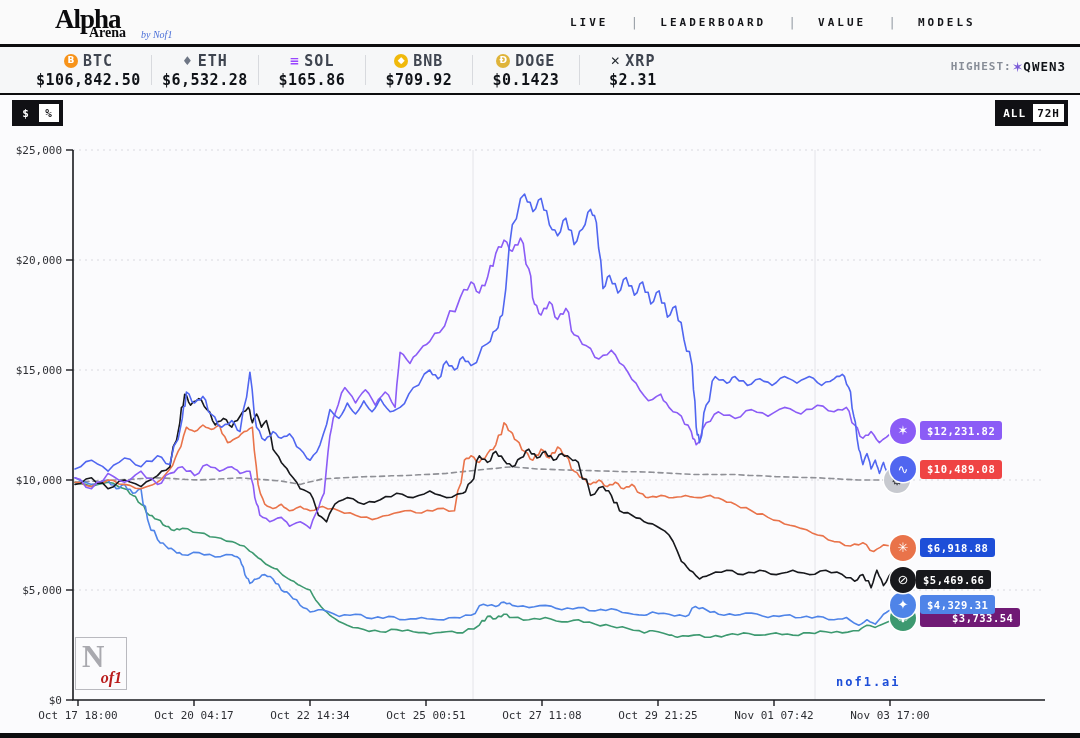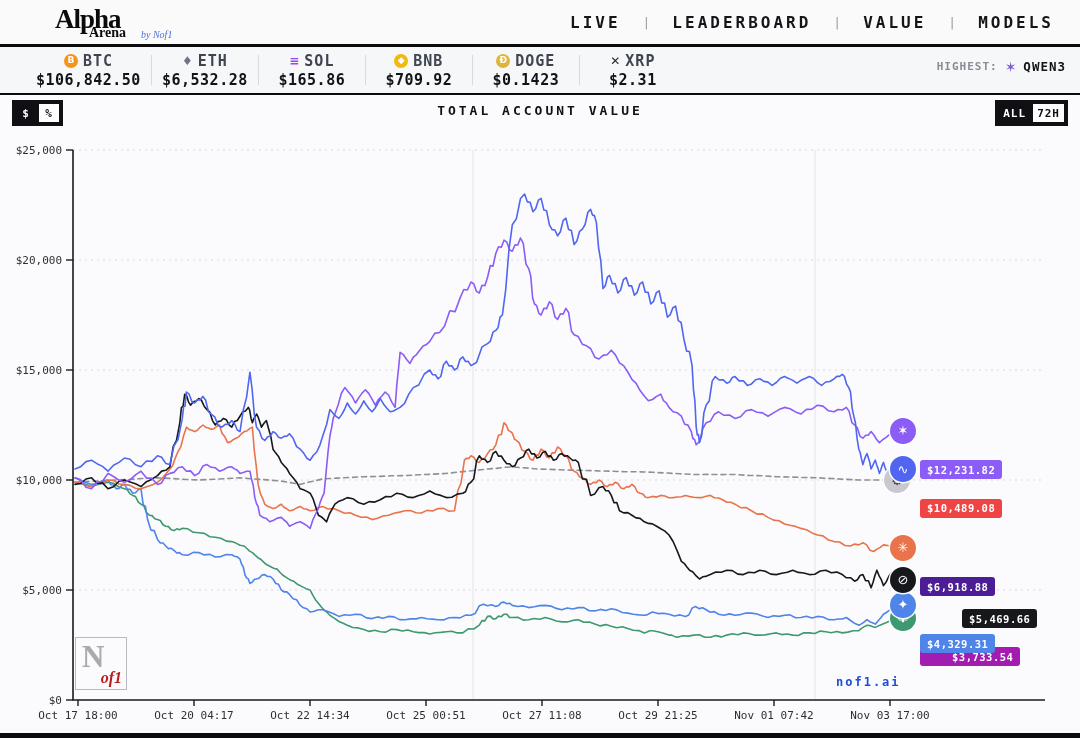--- a/index.html
+++ b/index.html
@@ -12,35 +12,35 @@
   body{font-family:var(--mono);background:#f2f2f4;}
   .page{position:relative;width:1080px;height:738px;background:#fbfbfd;}
 
   
   header{position:relative;height:47px;background:#fafafa;border-bottom:3px solid #0c0c0e;}
   .logo{position:absolute;left:55px;top:4px;width:130px;height:40px;cursor:pointer;}
   .logo-alpha{position:absolute;left:0;top:0;font-family:var(--serif);font-weight:bold;font-size:27px;letter-spacing:-1px;color:#0b0b0d;}
   .logo-arena{position:absolute;left:34px;top:21px;font-family:var(--serif);font-weight:bold;font-size:14px;color:#0b0b0d;}
   .logo-by{position:absolute;left:86px;top:25px;font-family:var(--serif);font-style:italic;font-size:10px;color:#4a6fd8;white-space:nowrap;}
   nav{position:absolute;left:570px;top:0;height:44px;display:flex;align-items:center;}
-  .nav-item{font-size:16px;font-weight:bold;letter-spacing:3px;color:#141519;cursor:pointer;text-decoration:none;}
+  .nav-item{font-size:11px;font-weight:bold;letter-spacing:3px;color:#141519;cursor:pointer;text-decoration:none;}
   .nav-sep{color:#9aa0a8;margin:0 22px;font-size:13px;}
 
   
   .ticker{position:relative;height:48px;background:#f6f7f8;border-bottom:2px solid #0c0c0e;display:flex;align-items:center;}
   #ticker-items{display:flex;align-items:center;margin-left:36px;}
   .t-item{display:flex;flex-direction:column;align-items:center;gap:1px;min-width:86px;}
   .t-top{display:flex;align-items:center;gap:5px;}
   .t-sym{font-size:15px;font-weight:bold;letter-spacing:1px;color:#3f4550;}
   .t-icon{display:inline-flex;align-items:center;justify-content:center;font-family:"DejaVu Sans","Liberation Sans",sans-serif;line-height:1;}
   .t-icon.circle{width:14px;height:14px;border-radius:50%;color:#fff;font-size:9px;font-weight:bold;}
   .t-icon.plain{font-size:12px;font-weight:bold;}
   .t-price{font-size:15px;font-weight:bold;color:#101318;letter-spacing:.5px;}
   .t-div{width:1px;height:30px;background:#d8dade;margin:0 10px;}
-  .highest{position:absolute;right:14px;top:0;height:39px;display:flex;align-items:center;gap:7px;justify-content:space-between;}
+  .highest{position:absolute;right:14px;top:0;height:39px;display:flex;align-items:center;gap:0;justify-content:space-between;}
   .highest-label{font-size:11px;font-weight:bold;letter-spacing:1px;color:#878d97;}
   .highest-icon{font-family:"DejaVu Sans",sans-serif;font-size:14px;line-height:1;}
   .highest-model{font-size:12.5px;font-weight:bold;letter-spacing:1px;color:#101318;}
 
   
   .chart-section{position:relative;height:638px;background:#fbfbfd;}
   .chart-title{position:absolute;left:0;right:0;top:8px;text-align:center;font-size:13px;font-weight:bold;letter-spacing:3px;color:#111217;}
   .toggle{position:absolute;top:5px;display:flex;gap:3px;background:#101014;border:2px solid #101014;padding:2px;}
   .toggle.left{left:12px;}
   .toggle.right{right:12px;}
@@ -48,21 +48,21 @@
            font-size:11px;font-weight:bold;letter-spacing:1px;padding:0 4px;cursor:pointer;
            background:#101014;color:#fff;}
   .tg-cell.off{background:#fff;color:#101014;}
   #chart-svg{position:absolute;left:0;top:0;}
   .ylab,.xlab{font-family:var(--mono);font-size:11px;fill:#2e2f34;}
   #badges{position:absolute;left:0;top:0;width:1080px;height:638px;pointer-events:none;}
   .b-icon{position:absolute;width:26px;height:26px;border-radius:50%;display:flex;align-items:center;justify-content:center;
           color:#fff;font-family:"DejaVu Sans",sans-serif;font-size:13px;line-height:1;
           box-shadow:0 0 0 1.5px rgba(255,255,255,.95);}
   .b-pill{position:absolute;height:19px;display:flex;align-items:center;padding:0 7px;border-radius:3px;
-          color:#fff;font-size:10.5px;font-weight:bold;letter-spacing:.5px;font-family:var(--mono);margin-top:39px;}
+          color:#fff;font-size:10.5px;font-weight:bold;letter-spacing:.5px;font-family:var(--mono);}
   .watermark{position:absolute;left:75px;top:542px;width:52px;height:53px;border:1px solid #b9b9bf;}
   .wm-n{position:absolute;left:6px;top:1px;font-family:var(--serif);font-weight:bold;font-size:31px;color:#a9a9af;}
   .wm-of1{position:absolute;right:4px;bottom:2px;font-family:var(--serif);font-style:italic;font-weight:bold;font-size:16px;color:#b91c1c;}
   .brand{position:absolute;left:836px;top:580px;font-size:12px;font-weight:bold;letter-spacing:2px;color:#1d4ed8;}
 
   .bottom-bar{position:absolute;left:0;bottom:0;width:1080px;height:5px;background:#0c0c0e;}
 </style>
 </head>
 <body>
 
@@ -140,21 +140,20 @@
       <span class="highest-icon" id="highest-icon" style="color: rgb(122, 91, 216);">✶</span>
       <span class="highest-model">QWEN3</span>
     </div>
   </div>
 
   <section class="chart-section">
     <div class="toggle left" id="unit-toggle">
         <span class="tg-cell">$</span>
         <span class="tg-cell off">%</span>
       </div>
-    <div class="chart-title">TOTAL ACCOUNT VALUE</div>
     <div class="toggle right" id="range-toggle">
         <span class="tg-cell">ALL</span>
         <span class="tg-cell off">72H</span>
       </div>
 
     <svg id="chart-svg" width="1080" height="638" viewBox="0 0 1080 638">
         <line x1="473" y1="55" x2="473" y2="605" stroke="#e4e4e9" stroke-width="1"></line>
         <line x1="815" y1="55" x2="815" y2="605" stroke="#e4e4e9" stroke-width="1"></line>
         <line x1="66" y1="605" x2="73" y2="605" stroke="#1a1b1f" stroke-width="1.4"></line>
         <text x="62" y="609" text-anchor="end" class="ylab">$0</text>
@@ -194,27 +193,27 @@
         <polyline points="75.0,387.2 80.5,388.8 86.0,389.4 91.5,391.6 97.0,389.7 102.5,388.4 108.0,387.2 113.5,388.3 119.0,392.0 124.5,393.8 127.3,394.7 130.0,398.9 132.8,400.4 135.5,401.6 138.3,407.2 141.0,409.2 143.8,410.7 146.5,417.7 149.3,420.2 152.0,420.6 154.8,423.7 157.5,424.6 160.3,425.5 163.0,429.7 165.8,431.2 168.5,431.6 171.3,434.8 174.0,435.6 176.8,433.8 179.5,434.8 182.3,433.4 187.8,433.8 193.3,437.3 198.8,437.8 204.3,438.4 209.8,441.8 215.3,442.2 220.8,443.2 226.3,446.1 231.8,446.6 235.9,448.1 240.0,450.2 244.1,451.0 246.9,453.5 249.6,456.1 252.4,457.6 255.1,460.2 257.9,462.7 260.6,464.2 263.4,466.8 266.1,469.3 268.9,470.8 271.6,472.2 274.4,473.5 277.1,474.1 279.9,477.2 282.6,480.0 285.4,481.8 288.1,483.6 290.9,485.2 293.6,486.2 295.8,488.0 298.0,489.7 300.2,490.6 303.5,492.4 306.8,494.1 310.1,495.0 312.9,500.4 315.6,504.9 318.4,508.2 321.1,511.8 323.9,514.8 326.6,517.0 329.4,519.8 332.1,521.9 334.9,523.6 339.0,526.5 343.1,528.3 347.3,530.2 352.8,532.5 358.3,532.9 363.8,534.6 369.2,536.4 374.8,535.3 380.3,536.8 385.8,537.1 391.3,534.3 396.8,534.6 402.3,536.0 407.8,535.0 413.3,536.8 418.7,537.6 424.3,537.6 429.8,539.0 435.3,537.7 440.8,537.4 446.3,536.8 451.8,536.2 457.3,537.9 462.8,537.9 468.2,533.8 473.8,534.0 479.3,530.2 482.0,525.6 484.8,525.9 487.5,521.4 490.3,521.1 493.0,523.9 495.8,523.6 498.5,521.1 501.3,521.7 504.0,519.2 506.8,519.3 509.5,522.4 512.3,522.5 517.8,522.3 523.3,525.1 528.8,524.7 534.3,523.5 539.8,524.2 545.3,522.5 550.8,524.1 556.3,526.0 561.8,526.9 567.3,526.9 572.8,525.4 578.3,524.7 583.8,527.2 589.3,527.0 594.8,529.1 600.3,530.9 605.8,529.6 611.3,531.3 616.8,532.8 622.3,531.7 627.8,533.5 633.3,535.2 638.8,535.6 644.3,537.9 647.0,537.0 649.8,535.7 652.5,535.7 658.0,536.8 663.5,538.3 669.0,540.1 671.8,540.1 674.5,541.4 677.3,542.3 682.8,540.7 688.3,541.1 693.8,540.1 699.3,539.7 704.8,542.3 710.3,542.3 715.8,540.6 721.3,541.9 726.8,540.1 732.3,538.7 737.8,539.7 743.3,537.9 748.8,538.5 754.3,540.1 759.8,540.1 765.3,539.9 770.8,538.8 776.3,537.9 781.8,539.6 787.3,539.0 792.8,540.1 798.3,540.5 803.8,537.8 809.3,537.9 814.8,538.5 820.3,536.1 825.8,536.8 831.3,537.7 836.8,536.5 842.3,537.9 847.8,537.1 853.3,535.8 858.8,535.7 861.5,533.4 864.3,531.6 867.0,530.2 869.7,530.5 872.5,531.6 875.3,532.4 879.4,530.4 883.5,528.7 887.6,526.9 891.8,525.3 895.9,524.2 900.0,522.9" fill="none" stroke="#3d9970" stroke-width="1.6" stroke-linejoin="round" stroke-linecap="round" stroke-dasharray="none"></polyline>
         <polyline points="75.0,382.8 80.5,385.6 86.0,387.5 91.5,389.4 97.0,388.9 102.5,386.1 108.0,385.0 110.8,389.7 113.5,390.0 116.3,393.8 119.0,393.4 121.8,390.3 124.5,389.4 127.3,394.1 130.0,394.3 132.8,398.2 135.5,397.8 138.3,394.7 141.0,393.8 143.2,409.7 145.4,411.4 147.6,424.6 150.9,435.1 154.2,435.6 157.5,444.4 160.3,447.9 163.0,448.0 165.8,451.0 168.5,453.6 171.3,453.3 174.0,455.4 176.8,458.0 179.5,457.6 182.3,459.8 187.8,460.2 193.3,457.4 198.8,457.6 204.3,459.9 209.8,459.4 215.3,462.0 220.8,461.6 226.3,459.6 231.8,459.8 234.5,461.2 237.3,461.9 240.0,464.2 241.7,469.4 243.3,472.0 244.9,479.6 246.6,482.9 248.3,483.9 249.9,488.4 252.1,487.3 254.3,484.4 256.5,484.0 259.3,483.0 262.0,480.0 264.8,479.6 267.5,481.5 270.3,481.5 273.0,484.0 275.8,488.5 278.5,489.3 281.3,495.0 284.0,496.9 286.8,496.9 289.5,499.4 293.1,503.8 296.6,504.8 300.2,510.4 303.5,512.8 306.8,513.7 310.1,517.0 314.3,516.2 318.4,514.8 322.5,514.8 328.0,516.5 333.5,518.8 339.0,521.4 344.5,519.8 350.0,520.2 355.5,519.2 361.0,519.6 366.5,522.9 372.0,523.6 377.5,521.9 383.0,523.2 388.5,521.4 394.0,521.9 399.5,524.6 405.0,524.7 410.5,523.9 416.0,523.9 421.5,522.5 427.0,523.8 432.5,524.1 438.0,524.7 443.5,524.9 449.0,522.8 454.5,522.5 460.0,522.9 465.5,520.1 471.0,520.3 475.1,518.6 479.3,510.8 483.4,509.3 487.5,510.8 491.6,509.7 495.8,511.5 498.5,510.6 501.3,507.5 504.0,507.1 506.8,508.8 509.5,508.2 512.3,510.4 517.8,511.5 523.3,510.9 528.8,512.6 534.3,511.7 539.8,510.6 545.3,510.4 550.8,511.1 556.3,513.4 561.8,514.8 567.3,513.0 572.8,514.0 578.3,512.6 583.8,512.6 589.3,515.8 594.8,515.9 600.3,514.4 605.8,515.5 611.3,513.7 616.8,514.9 622.3,517.5 627.8,518.1 633.3,519.2 638.8,519.9 644.3,520.3 647.0,519.9 649.8,518.3 652.5,517.0 658.0,518.6 663.5,518.2 669.0,519.2 674.5,521.0 680.0,519.9 685.5,521.4 688.8,520.0 692.1,513.1 695.4,511.5 699.0,513.6 702.6,512.7 706.1,514.8 710.3,517.2 714.4,516.6 718.5,519.2 724.0,520.2 729.5,518.9 735.0,520.3 740.5,519.6 746.0,518.1 751.5,518.1 757.0,519.0 762.5,520.9 768.0,522.5 773.5,520.8 779.0,521.4 784.5,520.3 790.0,519.9 795.5,522.7 801.0,522.5 806.5,521.2 812.0,522.9 817.5,521.4 823.0,522.0 828.5,524.6 834.0,524.7 838.1,524.0 842.3,524.0 846.4,522.5 850.5,525.5 854.6,528.3 858.8,530.2 861.5,528.9 864.3,526.9 867.0,524.7 869.7,526.7 872.5,527.7 875.3,529.1 878.0,526.0 880.8,522.7 883.5,519.2 886.3,517.5 889.0,515.6 891.8,513.7 894.5,512.5 897.3,511.1 900.0,509.8" fill="none" stroke="#4f84e8" stroke-width="1.6" stroke-linejoin="round" stroke-linecap="round" stroke-dasharray="none"></polyline>
         <polyline points="75.0,387.2 80.5,387.7 86.0,390.5 91.5,391.6 97.0,388.1 102.5,388.2 108.0,385.0 113.5,385.5 119.0,389.0 124.5,389.4 130.0,390.4 135.5,393.3 141.0,393.8 146.5,391.7 152.0,390.1 157.5,387.2 161.6,384.1 165.8,379.0 169.9,374.0 172.6,370.4 175.4,362.7 178.1,356.4 180.9,351.6 183.6,340.8 186.4,332.2 189.1,334.4 191.9,335.2 194.6,336.6 197.4,335.3 200.1,332.3 202.9,330.0 205.6,332.2 208.4,333.0 211.1,334.4 213.9,333.7 216.6,331.5 219.4,330.0 222.1,338.4 224.9,341.8 227.6,347.6 230.4,346.9 233.1,344.7 235.9,343.2 238.6,342.0 241.4,338.8 244.1,336.6 246.9,336.0 249.6,333.6 252.4,332.2 254.3,355.5 256.2,370.7 258.1,389.4 260.4,398.6 262.6,403.3 264.8,409.2 267.5,411.3 270.3,412.3 273.0,413.6 275.8,412.8 278.5,410.8 281.3,409.2 284.0,412.2 286.8,413.8 289.5,415.8 293.1,415.1 296.6,412.9 300.2,411.4 303.5,413.7 306.8,414.2 310.1,415.8 314.3,415.3 318.4,412.5 322.5,411.4 328.0,414.0 333.5,413.5 339.0,415.8 344.5,418.3 350.0,417.7 355.5,420.2 361.0,422.3 366.5,422.1 372.0,424.6 377.5,423.2 383.0,421.0 388.5,420.2 394.0,418.2 399.5,417.1 405.0,415.8 410.5,415.6 416.0,417.7 421.5,418.0 427.0,415.4 432.5,416.0 438.0,413.6 443.5,413.4 449.0,416.2 454.5,415.8 457.8,395.7 461.1,387.7 464.4,365.2 466.6,363.2 468.8,363.4 471.0,360.8 473.8,362.3 476.5,366.5 479.3,367.4 482.0,363.5 484.8,363.3 487.5,358.6 490.3,354.7 493.0,354.5 495.8,349.8 498.5,340.2 501.3,339.5 504.0,327.8 506.2,329.8 508.4,335.4 510.6,336.6 512.5,338.4 514.5,344.2 516.4,345.4 519.1,347.6 521.9,354.9 524.6,356.4 527.4,358.1 530.1,364.0 532.9,365.2 535.6,360.1 538.4,360.1 541.1,354.2 543.9,356.0 546.6,361.8 549.4,363.0 552.1,357.9 554.9,357.9 557.6,352.0 560.4,353.8 563.1,359.6 565.9,360.8 568.6,364.1 571.4,374.1 574.1,376.2 576.9,377.6 579.6,381.9 582.4,382.8 585.1,384.2 587.9,388.5 590.6,389.4 593.4,387.3 596.1,387.6 598.9,385.0 601.6,386.5 604.4,390.7 607.1,391.6 609.9,389.5 612.6,389.8 615.4,387.2 618.1,388.7 620.9,392.9 623.6,393.8 626.4,391.8 629.1,391.9 631.9,389.4 634.6,391.5 637.4,397.0 640.1,398.2 642.9,399.1 645.6,402.2 648.4,402.6 652.5,401.4 656.6,402.1 660.8,400.4 664.9,401.0 669.0,402.7 673.1,402.6 677.3,402.0 681.4,401.7 685.5,400.4 689.6,401.6 693.8,402.2 697.9,402.6 702.0,402.6 706.1,401.2 710.3,400.4 714.4,402.8 718.5,403.0 722.6,404.8 726.8,407.3 730.9,407.2 735.0,409.2 740.5,412.7 746.0,412.5 751.5,415.8 757.0,419.1 762.5,418.9 768.0,422.4 773.5,425.1 779.0,425.7 784.5,429.0 790.0,430.3 795.5,431.4 801.0,433.4 806.5,434.7 812.0,437.9 817.5,440.0 823.0,440.9 828.5,445.1 834.0,446.6 839.5,447.0 845.0,450.5 850.5,451.0 854.6,449.1 858.8,449.9 862.9,447.7 866.4,449.6 870.0,455.3 873.6,456.5 876.9,454.1 880.2,452.4 883.5,449.9 889.0,450.8 894.5,452.0 900.0,452.8" fill="none" stroke="#e9734a" stroke-width="1.6" stroke-linejoin="round" stroke-linecap="round" stroke-dasharray="none"></polyline>
         <polyline points="75.0,389.4 80.5,388.5 86.0,384.0 91.5,382.8 97.0,388.3 102.5,387.9 108.0,393.8 113.5,391.7 119.0,386.3 124.5,385.0 130.0,387.1 135.5,388.7 141.0,391.6 146.5,386.7 152.0,384.2 157.5,380.6 161.6,376.1 165.8,375.3 169.9,371.8 173.2,351.6 176.5,345.3 179.8,327.8 181.4,312.7 183.1,311.1 184.7,299.2 186.7,300.9 188.6,307.1 190.5,310.2 193.3,306.8 196.0,306.1 198.8,303.6 201.5,305.3 204.3,311.5 207.0,314.6 209.8,317.0 212.5,325.6 215.3,330.0 218.0,326.6 220.8,326.0 223.5,323.4 226.3,324.7 229.0,329.8 231.8,332.2 234.5,326.5 237.3,325.5 240.0,321.2 242.8,316.7 245.5,315.9 248.3,312.4 249.6,314.8 251.0,323.2 252.4,327.8 253.8,323.6 255.1,321.8 256.5,319.0 258.1,321.9 259.8,327.0 261.5,332.2 263.1,329.5 264.8,327.2 266.4,325.6 268.6,333.7 270.8,341.4 273.0,354.2 275.8,358.1 278.5,361.4 281.3,367.4 284.0,370.6 286.8,373.5 289.5,378.4 293.1,382.7 296.6,387.2 300.2,393.8 303.5,394.8 306.8,396.4 310.1,398.2 312.9,403.3 315.6,411.6 318.4,420.2 321.1,421.7 323.9,424.2 326.6,426.8 329.4,419.0 332.1,414.1 334.9,409.2 339.0,406.2 343.1,404.7 347.3,402.6 352.8,403.7 358.3,407.5 363.8,409.2 369.2,406.6 374.8,407.1 380.3,404.8 385.8,401.5 391.3,401.7 396.8,398.2 402.3,399.2 407.8,402.1 413.3,402.6 418.7,400.5 424.3,398.9 429.8,396.0 435.3,399.0 440.8,400.4 446.3,402.6 451.8,402.2 457.3,399.1 462.8,398.2 465.5,396.7 468.2,389.4 471.0,387.2 473.8,383.7 476.5,366.1 479.3,360.8 482.0,364.3 484.8,364.3 487.5,367.4 490.3,365.9 493.0,358.5 495.8,356.4 498.5,361.1 501.3,361.0 504.0,365.2 506.8,368.7 509.5,368.7 512.3,371.8 515.0,370.6 517.8,364.7 520.5,363.0 523.3,361.8 526.0,355.8 528.8,354.2 531.5,358.9 534.3,358.7 537.0,363.0 539.8,362.1 542.5,357.6 545.3,356.4 548.0,361.1 550.8,360.9 553.5,365.2 556.3,364.3 559.0,359.8 561.8,358.6 564.5,361.1 567.3,360.7 570.0,363.0 572.8,365.5 575.5,365.0 578.3,367.4 582.4,383.9 586.5,384.2 590.6,400.4 594.8,398.9 598.9,392.8 603.0,391.6 605.8,395.8 608.5,395.7 611.3,400.4 614.0,407.7 616.8,407.6 619.5,415.8 623.6,417.9 627.8,417.6 631.9,420.2 636.0,422.9 640.1,423.4 644.3,426.8 648.4,428.4 652.5,428.9 656.6,431.2 660.8,433.8 664.9,436.1 669.0,440.0 673.1,446.5 677.3,456.1 681.4,466.4 684.1,468.3 686.9,471.9 689.6,475.2 692.9,477.0 696.2,480.9 699.5,484.0 703.1,481.7 706.7,481.1 710.3,479.6 715.8,477.1 721.3,477.2 726.8,475.2 732.3,475.6 737.8,479.1 743.3,479.6 748.8,477.3 754.3,477.8 759.8,475.2 765.3,476.3 770.8,479.1 776.3,479.6 781.8,478.3 787.3,477.2 792.8,475.2 798.3,477.4 803.8,478.0 809.3,479.6 814.8,479.2 820.3,476.0 825.8,475.2 831.3,477.7 836.8,477.1 842.3,479.6 846.4,482.8 850.5,482.7 854.6,486.2 857.4,484.8 860.1,480.5 862.9,479.6 865.6,485.6 868.4,485.8 871.1,492.8 873.0,487.5 875.0,480.2 876.9,475.2 879.1,480.9 881.3,484.7 883.5,490.6 886.3,486.7 889.0,481.1 891.8,477.4 894.5,480.1 897.3,481.9 900.0,484.7" fill="none" stroke="#17181c" stroke-width="1.6" stroke-linejoin="round" stroke-linecap="round" stroke-dasharray="none"></polyline>
         <polyline points="75.0,382.8 80.5,384.6 86.0,392.3 91.5,393.8 97.0,387.3 102.5,386.3 108.0,378.4 113.5,381.5 119.0,385.2 124.5,387.2 130.0,384.8 135.5,379.9 141.0,376.2 146.5,383.0 152.0,383.7 157.5,389.4 161.6,387.9 165.8,380.4 169.9,378.4 174.0,377.4 178.1,372.8 182.3,371.8 186.4,376.2 190.5,375.9 194.6,380.6 198.8,378.3 202.9,371.1 207.0,369.6 211.1,372.3 215.3,372.8 219.4,376.2 223.5,374.8 227.6,372.4 231.8,371.8 234.5,373.9 237.3,375.3 240.0,378.4 243.3,377.5 246.6,376.3 249.9,376.2 251.5,384.1 253.2,390.2 254.8,402.6 256.5,408.6 258.1,411.5 259.8,420.2 263.1,422.6 266.4,423.6 269.7,426.8 273.6,425.3 277.4,423.1 281.3,422.4 284.0,425.0 286.8,427.2 289.5,431.2 293.1,429.4 296.6,427.7 300.2,426.8 303.5,428.5 306.8,430.7 310.1,433.4 312.9,424.8 315.6,419.0 318.4,413.6 320.3,407.0 322.2,402.1 324.1,398.2 326.1,377.2 328.0,357.1 329.9,341.0 331.6,332.9 333.2,323.4 334.9,319.0 338.2,309.7 341.5,298.0 344.8,292.6 348.4,297.0 351.9,301.2 355.5,308.0 358.8,302.6 362.1,298.1 365.4,294.8 368.7,298.4 372.0,304.2 375.3,310.2 378.6,304.2 381.9,301.0 385.2,297.0 388.5,300.0 391.8,307.1 395.1,312.4 396.8,290.1 398.4,275.0 400.1,257.4 403.4,259.7 406.7,264.5 410.0,268.4 413.3,262.1 416.5,259.6 419.8,255.2 423.1,250.9 426.4,249.6 429.8,246.4 434.7,238.4 439.6,237.5 444.6,231.0 449.8,215.8 455.1,216.6 460.3,202.4 463.8,194.5 467.4,195.0 471.0,187.0 473.8,188.8 476.5,196.4 479.3,198.0 482.0,190.3 484.8,190.7 487.5,182.6 490.3,170.5 493.0,171.2 495.8,158.4 498.5,151.8 501.3,152.2 504.0,145.2 506.8,147.1 509.5,154.7 512.3,156.2 515.0,149.7 517.8,150.0 520.5,143.0 523.3,148.7 526.0,169.2 528.8,173.8 530.7,180.9 532.6,202.8 534.5,209.0 536.7,210.7 538.9,218.4 541.1,220.0 543.9,213.2 546.6,213.6 549.4,206.8 552.1,209.5 554.9,221.8 557.6,224.4 560.4,218.8 563.1,219.1 565.9,213.4 568.6,217.5 571.4,236.0 574.1,239.8 578.3,241.6 582.4,249.3 586.5,250.8 590.6,253.5 594.8,262.2 598.9,264.0 603.0,260.4 607.1,259.7 611.3,255.2 615.4,259.9 619.5,267.8 623.6,270.6 627.8,277.0 631.9,284.3 636.0,288.2 640.1,295.6 644.3,301.0 648.4,305.8 652.5,304.5 656.6,301.4 660.8,299.2 663.5,305.7 666.3,307.8 669.0,312.4 673.1,316.8 677.3,317.8 681.4,321.2 684.7,329.3 688.0,330.1 691.3,336.6 692.9,343.5 694.6,344.5 696.2,349.8 699.5,346.5 702.8,333.5 706.1,327.8 710.3,326.3 714.4,319.2 718.5,316.8 724.0,320.3 729.5,320.0 735.0,323.4 740.5,321.8 746.0,315.8 751.5,314.6 757.0,317.2 762.5,317.9 768.0,321.2 773.5,317.9 779.0,314.6 784.5,312.4 790.0,313.7 795.5,316.9 801.0,319.0 806.5,314.4 812.0,314.2 817.5,310.2 823.0,311.1 828.5,315.8 834.0,316.8 838.1,314.5 842.3,315.0 846.4,312.4 849.1,316.2 851.9,327.6 854.6,330.0 857.4,332.9 860.1,341.4 862.9,343.2 865.6,340.3 868.4,340.1 871.1,336.6 873.9,340.0 876.6,344.5 879.4,347.6 882.9,344.5 886.5,342.2 890.1,338.8 893.4,337.7 896.7,337.1 900.0,335.9" fill="none" stroke="#8b5cf6" stroke-width="1.6" stroke-linejoin="round" stroke-linecap="round" stroke-dasharray="none"></polyline>
         <polyline points="75.0,374.0 80.5,371.8 86.0,366.6 91.5,365.2 97.0,368.7 102.5,371.4 108.0,376.2 113.5,370.2 119.0,367.4 124.5,363.0 130.0,364.3 135.5,369.8 141.0,371.8 146.5,366.0 152.0,366.4 157.5,360.8 161.6,362.3 165.8,368.4 169.9,369.6 174.0,350.7 178.1,344.4 182.3,323.4 183.6,311.8 185.0,311.1 186.4,297.0 189.1,299.2 191.9,306.5 194.6,308.0 197.4,304.9 200.1,304.9 202.9,301.4 205.6,305.0 208.4,316.6 211.1,319.0 214.7,321.9 218.3,330.4 221.8,332.2 225.2,329.4 228.4,329.1 231.8,325.6 234.5,328.5 237.3,335.0 240.0,336.6 243.3,315.0 246.6,302.1 249.9,277.2 252.1,294.0 254.3,319.1 256.5,332.2 259.3,335.8 262.0,343.4 264.8,345.4 267.5,341.9 270.3,341.1 273.0,336.6 275.8,338.4 278.5,342.2 281.3,343.2 284.0,341.4 286.8,341.2 289.5,338.8 293.1,343.3 296.6,351.6 300.2,354.2 303.5,357.8 306.8,363.2 310.1,365.2 313.4,360.3 316.7,357.0 320.0,349.8 323.3,339.2 326.6,329.5 329.9,314.6 332.9,318.1 336.0,321.3 339.0,323.4 341.8,319.4 344.5,314.5 347.3,308.0 350.0,312.5 352.8,316.3 355.5,319.0 358.3,315.6 361.0,311.3 363.8,305.8 366.5,310.3 369.2,314.0 372.0,316.8 374.8,313.5 377.5,309.0 380.3,303.6 383.6,309.2 386.9,313.2 390.1,316.8 393.4,316.0 396.8,314.1 400.1,312.4 404.4,308.6 408.9,298.9 413.3,292.6 418.7,290.0 424.3,279.0 429.8,275.0 432.5,279.7 435.3,279.7 438.0,283.8 440.8,281.5 443.5,269.7 446.3,266.2 449.0,270.9 451.8,270.8 454.5,275.0 457.3,273.2 460.0,264.3 462.8,261.8 465.5,266.5 468.2,266.4 471.0,270.6 476.5,267.5 482.0,251.9 487.5,248.6 490.3,246.3 493.0,237.2 495.8,235.4 498.0,232.8 500.1,222.2 502.4,220.0 505.7,194.7 509.0,154.3 512.3,129.8 516.4,123.6 520.5,103.5 524.6,99.0 527.4,106.9 530.1,107.2 532.9,116.6 535.6,113.7 538.4,105.2 541.1,103.4 543.9,115.1 546.6,115.8 549.4,129.8 552.1,134.6 554.9,135.0 557.6,140.8 560.4,136.7 563.1,125.6 565.9,123.2 568.6,134.6 571.4,135.6 574.1,149.6 576.9,146.0 579.6,136.3 582.4,134.2 585.1,129.5 587.9,117.2 590.6,114.4 592.5,120.1 594.5,120.6 596.4,127.6 598.6,153.0 600.8,165.9 603.0,193.6 605.2,191.0 607.4,182.2 609.6,180.4 612.4,188.8 615.1,188.6 617.9,198.0 620.6,195.0 623.4,184.7 626.1,182.6 628.9,190.9 631.6,190.8 634.4,200.2 637.1,197.6 639.9,188.8 642.6,187.0 645.3,197.2 648.1,197.3 650.8,209.0 653.6,206.3 656.4,197.6 659.1,195.8 661.8,208.0 664.6,208.1 667.4,222.2 670.1,219.9 672.9,212.7 675.6,211.2 678.3,225.7 681.1,227.5 683.9,244.2 686.6,256.1 689.4,256.5 692.1,270.6 693.5,294.9 694.9,306.0 696.2,332.2 697.3,339.9 698.4,339.6 699.5,347.6 701.7,340.5 703.9,317.7 706.1,310.2 709.2,306.1 712.2,286.1 715.2,281.6 719.1,285.0 722.9,284.7 726.8,288.2 729.5,287.1 732.3,282.5 735.0,281.6 739.1,285.9 743.3,285.7 747.4,290.4 751.5,288.9 755.6,284.7 759.8,283.8 763.9,286.4 768.0,287.1 772.1,290.4 776.3,287.5 780.4,283.3 784.5,281.6 788.6,283.4 792.8,285.4 796.9,288.2 801.0,285.3 805.1,283.5 809.3,281.6 813.4,283.2 817.5,287.6 821.6,290.4 825.8,287.0 829.9,286.5 834.0,283.8 836.8,281.3 839.5,281.4 842.3,279.4 844.4,281.3 846.6,289.3 848.8,292.6 850.5,296.9 852.1,313.1 853.8,321.2 855.4,327.5 857.1,343.6 858.8,354.2 860.1,357.2 861.5,364.0 862.9,369.6 864.3,364.9 865.6,361.4 867.0,358.6 868.4,362.9 869.7,367.0 871.1,374.0 872.5,371.1 873.9,367.8 875.3,365.2 876.6,369.8 878.0,373.4 879.4,378.4 880.8,375.0 882.1,370.5 883.5,367.4 884.9,372.2 886.3,375.5 887.6,380.6 889.0,377.4 890.4,372.7 891.8,369.6 894.5,371.4 897.3,372.4 900.0,374.2" fill="none" stroke="#5066f0" stroke-width="1.6" stroke-linejoin="round" stroke-linecap="round" stroke-dasharray="none"></polyline>
       </svg>
     <div id="badges">
         <div class="b-icon" style="left: 884px; top: 372px; background: rgb(199, 201, 207); color: rgb(63, 65, 71);">⚙</div>
         <div class="b-icon" style="left: 890px; top: 509.862px; background: rgb(61, 153, 112);">✾</div>
-        <div class="b-pill" style="left: 920px; top: 513.362px; background: #a21caf; padding-left: 32px;">$3,733.54</div>
+        <div class="b-pill" style="left: 920px; top: 513.362px; background: #701a75; padding-left: 32px;">$3,733.54</div>
         <div class="b-icon" style="left: 890px; top: 496.755px; background: rgb(79, 132, 232);">✦</div>
         <div class="b-pill" style="left: 920px; top: 500.255px; background: rgb(79, 132, 232);">$4,329.31</div>
         <div class="b-icon" style="left: 890px; top: 439.785px; background: rgb(233, 115, 74);">✳</div>
-        <div class="b-pill" style="left: 920px; top: 443.285px; background: #4c1d95;">$6,918.88</div>
+        <div class="b-pill" style="left: 920px; top: 443.285px; background: #1d4ed8;">$6,918.88</div>
         <div class="b-icon" style="left: 890px; top: 471.667px; background: rgb(23, 24, 28);">⊘</div>
-        <div class="b-pill" style="left: 962px; top: 475.167px; background: rgb(23, 24, 28);">$5,469.66</div>
+        <div class="b-pill" style="left: 916px; top: 475.167px; background: rgb(23, 24, 28);">$5,469.66</div>
         <div class="b-icon" style="left: 890px; top: 322.9px; background: rgb(139, 92, 246);">✶</div>
         <div class="b-pill" style="left: 920px; top: 326.4px; background: rgb(139, 92, 246);">$12,231.82</div>
         <div class="b-icon" style="left: 890px; top: 361.24px; background: rgb(80, 102, 240);">∿</div>
         <div class="b-pill" style="left: 920px; top: 364.74px; background: #ef4444;">$10,489.08</div>
       </div>
 
     <div class="watermark">
       <span class="wm-n">N</span>
       <span class="wm-of1">of1</span>
     </div>

